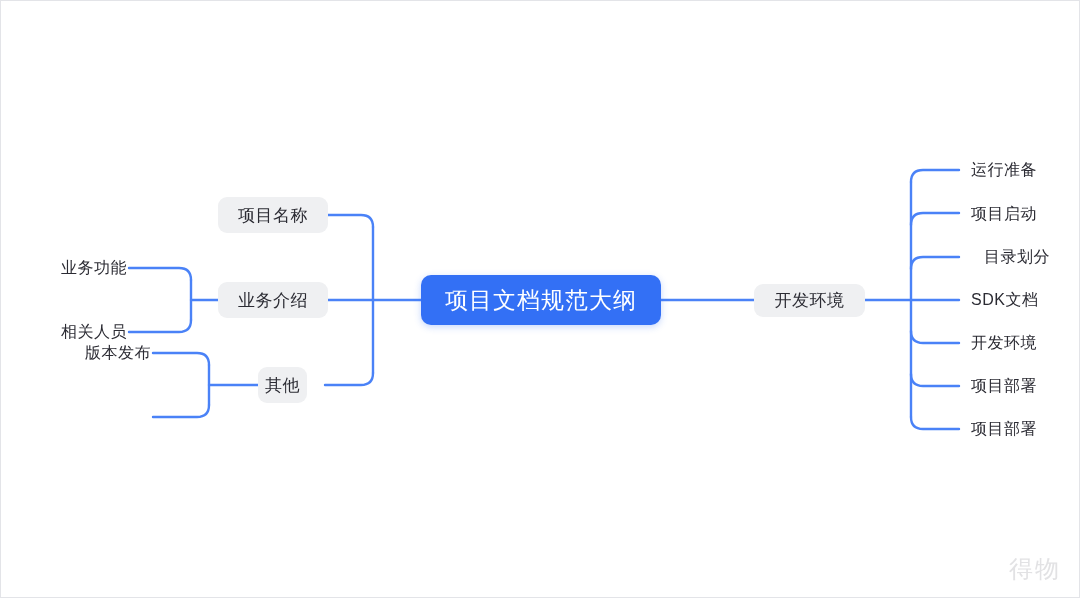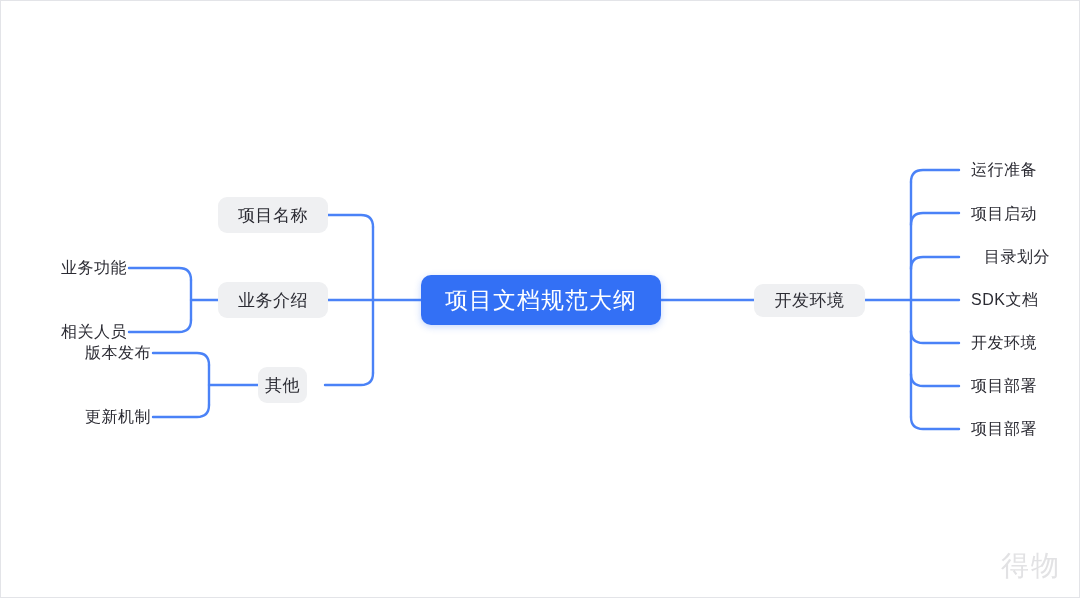--- a/index.html
+++ b/index.html
@@ -67,21 +67,21 @@
   }
   .node-leaf.align-right { justify-content: flex-end; }
   .node-leaf.align-left  { justify-content: flex-start; }
 
   
   #watermark {
     position: absolute;
     right: 18px;
     bottom: 12px;
     font-family: "DejaVu Serif", "Liberation Serif", serif;
-    font-size: 28px;
+    font-size: 24px;
     color: #e2e2e4;
     letter-spacing: 2px;
     user-select: none;
   }
 </style>
 </head>
 <body>
 
 <div id="mindmap-canvas">
 
@@ -143,23 +143,20 @@
   </div>
 
   <div class="node node-leaf align-right" style="left:42px; top:340px; width:108px; height:24px;">
     <span>版本发布</span>
   </div>
 
   <div class="node node-leaf align-right" style="left:18px; top:319px; width:108px; height:24px;">
     <span>相关人员</span>
   </div>
 
-  <div class="node node-leaf align-right" style="left:42px; top:404px; width:108px; height:24px;">
-    <span>更新机制</span>
-  </div>
 
   <div class="node node-branch" style="left:753px; top:283px; width:111px; height:33px;">
     <span>开发环境</span>
   </div>
 
   <div class="node node-leaf align-left" style="left:970px; top:157px; width:100px; height:24px;">
     <span>运行准备</span>
   </div>
 
   <div class="node node-leaf align-left" style="left:970px; top:200px; width:100px; height:24px;align-items:flex-end;">

